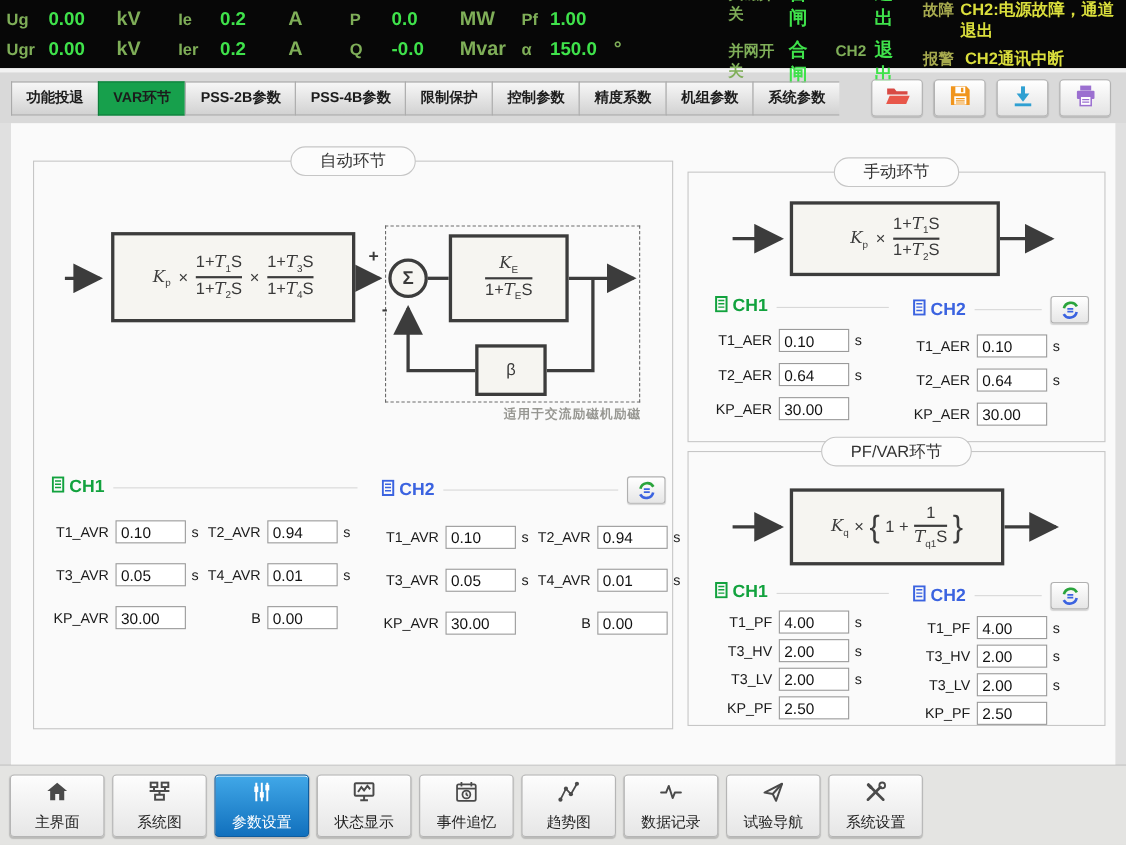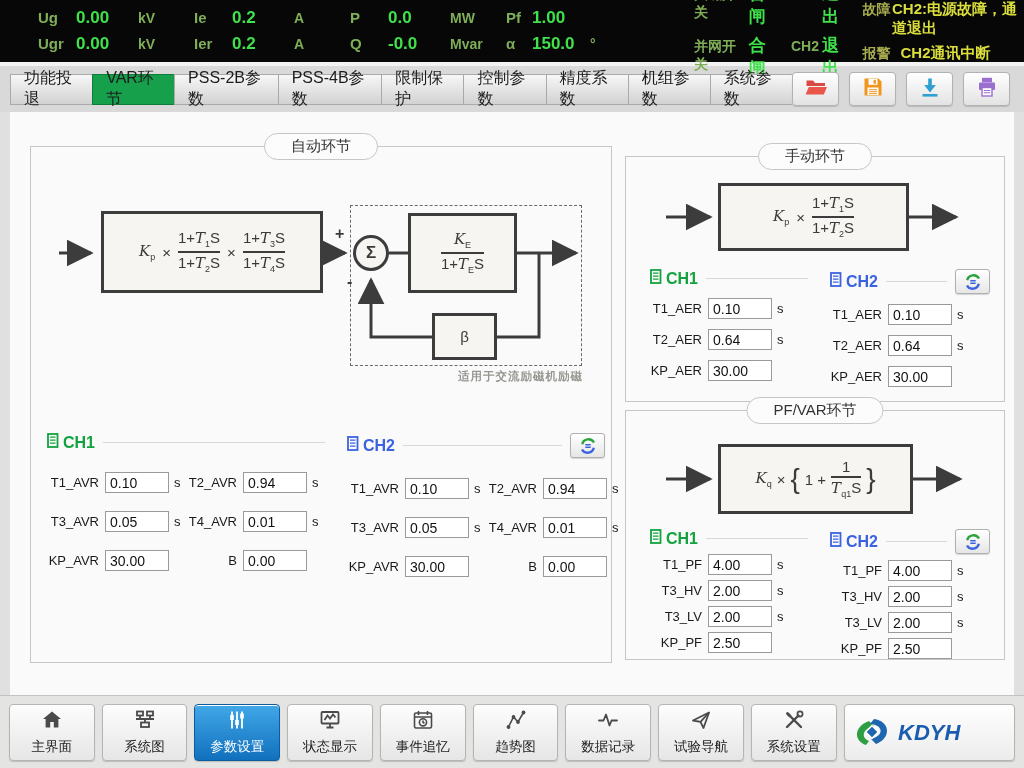--- a/index.html
+++ b/index.html
@@ -1,43 +1,43 @@
 <!DOCTYPE html>
 <html><head>
 <meta charset="utf-8">
 <style>
   * { margin:0; padding:0; box-sizing:border-box; }
   html,body { width:1024px; height:768px; overflow:hidden;
     font-family:"Liberation Sans", sans-serif; background:#e0e0e0; }
 
   
   .topbar { height:62px; background:#070707; display:flex; align-items:center;
-    gap:14px; padding-left:38px; }
+    gap:14px; padding-left:6px; }
   .tb-col { display:flex; flex-direction:column; gap:6px; }
   .tb-row { display:flex; align-items:baseline; }
   .tb-label { color:#7fae58; font-weight:bold; font-size:15px; }
   .tb-value { color:#3fe24b; font-weight:bold; font-size:17px; }
-  .tb-unit  { color:#7fae58; font-weight:bold; font-size:14px; }
+  .tb-unit  { color:#7fae58; font-weight:bold; font-size:18px; }
   .c-meas .tb-label { width:38px; }
   .c-meas .tb-value { width:62px; }
   .c-meas .tb-unit  { width:42px; }
   .c-pf .tb-label { width:26px; }
   .c-pf .tb-value { width:58px; }
   .c-sw .tb-label { width:66px; font-size:14px;margin-left:48px; }
   .c-ch .tb-label { width:40px; font-size:14px; }
   .c-al .tb-label { width:38px; font-size:14px; color:#a8ab4f; }
   .c-al .tb-value { color:#dade3c; font-size:15px; }
 
   .sep { height:4px; background:#f2f2f2; }
 
   
   .tabbar { height:46px; background:#d9d9d9; display:flex; align-items:center;
     padding:0 10px; }
   .tab { height:31px; padding:0 13px; display:flex; align-items:center;
-    font-size:16px; font-weight:normal; color:#1c1c1c; cursor:default;
+    font-size:13px; font-weight:bold; color:#1c1c1c; cursor:default;
     background:linear-gradient(#f7f7f7,#d2d2d2); border:1px solid #aaa;
     border-right:none; }
   .tab:last-of-type { border-right:1px solid #aaa; }
   .tab.active { background:#17a04c; border-color:#0f7d3a; }
   .tools { margin-left:auto; display:flex; gap:10px; padding-right:4px; }
   .tool-btn { width:47px; height:34px; border:1px solid #b2b2b2; border-radius:4px;
     background:linear-gradient(#ffffff,#e3e3e3); display:flex; align-items:center;
     justify-content:center; box-shadow:0 1px 1px rgba(0,0,0,.15); }
 
   
@@ -584,21 +584,13 @@
   </div>
   <div class="nav-btn">
     <span><svg width="24" height="24" viewBox="0 0 24 24" fill="none" stroke="currentColor">
           <path d="M5 19 L16.5 7.5" stroke-width="2.4" stroke-linecap="round"></path>
           <circle cx="18" cy="6" r="2.6" stroke-width="1.7"></circle>
           <path d="M19 19 L7.5 7.5" stroke-width="2.4" stroke-linecap="round"></path>
           <path d="M5.5 5.5 l2.2 2.2" stroke-width="3" stroke-linecap="round"></path>
         </svg></span>
     <span class="nav-label">系统设置</span>
   </div>
-  <div class="logo-btn">
-    <svg width="158" height="40" viewBox="0 0 158 40">
-      <path d="M16 33 C4 29 3 15 19 9 L24 14 C12 17 11 26 19 29 Z" fill="#2e9e44"></path>
-      <path d="M24 7 C40 9 42 26 26 32 L21 27 C34 24 34 13 20 12 Z" fill="#1f66b0"></path>
-      <rect x="17.5" y="15.5" width="9" height="9" transform="rotate(45 22 20)" fill="#1f66b0" stroke="#fff" stroke-width="1.5"></rect>
-      <text x="48" y="28" font-size="22" font-weight="bold" font-style="italic" fill="#1a5cb0" font-family="Liberation Sans, sans-serif">KDYH</text>
-    </svg>
-  </div>
 </div>
 
 </body></html>

